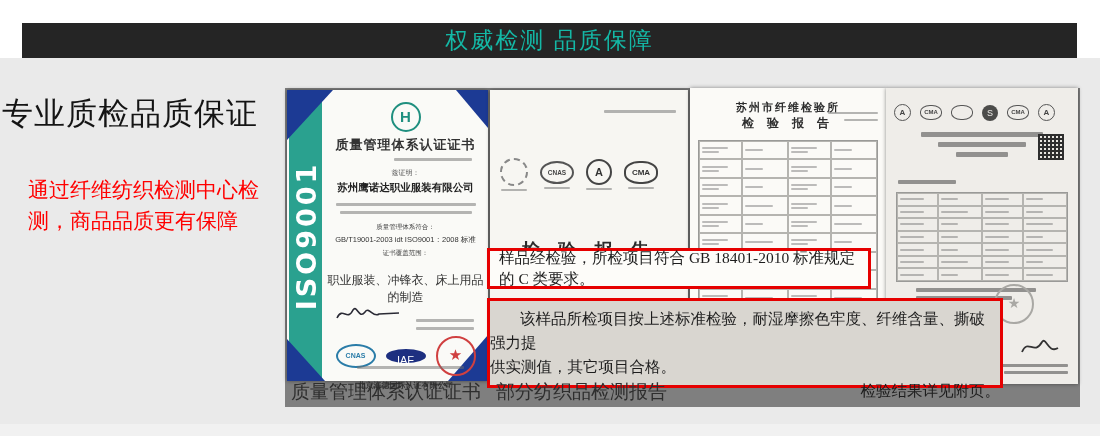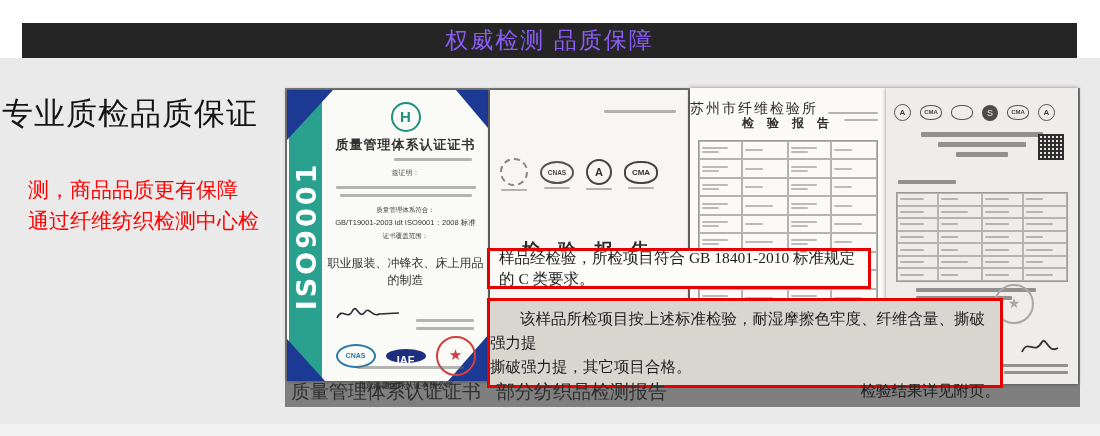--- a/index.html
+++ b/index.html
@@ -2,21 +2,21 @@
 <html><head>
 <meta charset="utf-8">
 <style>
   html,body{margin:0;padding:0;background:#eaeaea;}
   #stage{position:relative;width:1100px;height:436px;background:#eaeaea;overflow:hidden;
          font-family:"Liberation Sans",sans-serif;}
   
   .top-white{position:absolute;left:0;top:0;width:1100px;height:58px;background:#ffffff;}
   .black-bar{position:absolute;left:22px;top:23px;width:1055px;height:35px;background:#252525;
              display:flex;align-items:center;justify-content:center;}
-  .black-bar .bar-title{color:#8b5cf6;font-size:23px;letter-spacing:2px;}
+  .black-bar .bar-title{color:#14b8a6;font-size:23px;letter-spacing:2px;}
   .bottom-strip{position:absolute;left:0;top:424px;width:1100px;height:12px;background:#f1f1f1;}
   
   .intro-title{position:absolute;left:2px;top:93px;font-size:31px;color:#141414;letter-spacing:1px;}
   .intro-desc{position:absolute;left:28px;top:174px;font-size:21px;line-height:31px;color:#ff0000;}
   
   .panel{position:absolute;left:285px;top:88px;width:795px;height:319px;background:#7f7f7f;}
   .paper{position:absolute;box-shadow:0 0 4px rgba(0,0,0,.45);}
   
   .cert{left:2px;top:2px;width:201px;height:291px;background:#fafaf7;}
   .band{position:absolute;left:2px;top:0;width:33px;height:100%;background:#2aa18f;}
@@ -44,21 +44,21 @@
   .cert-scopelabel{margin-top:4px;font-size:6.5px;color:#444;}
   .cert-scope{margin-top:14px;font-size:12px;color:#333;}
   .sig-svg{position:absolute;left:6px;top:210px;}
   .cert-dates{position:absolute;right:10px;top:224px;width:58px;}
   .cert-dates .sm{margin-top:5px;}
   .logo-row{position:absolute;left:0;right:0;top:246px;display:flex;align-items:center;
             justify-content:center;gap:10px;}
   .cnas-oval{width:36px;height:20px;border:2px solid #2a7ca8;border-radius:50%;color:#2a7ca8;
              font-size:7px;font-weight:bold;line-height:20px;}
   .iaf-oval{width:40px;height:14px;background:#1d2f80;border-radius:50%;color:#fff;
-            font-size:11px;font-weight:bold;line-height:22px;}
+            font-size:11px;font-weight:normal;line-height:22px;}
   .red-seal{width:36px;height:36px;border:2px solid #d04040;border-radius:50%;color:#d04040;
             font-size:15px;line-height:34px;}
   .cert-issuer{position:absolute;left:0;right:0;top:290px;font-size:8px;font-weight:bold;color:#333;}
   .cert-foot{position:absolute;left:30px;right:20px;top:276px;}
   
   .rep1{left:205px;top:2px;width:198px;height:294px;background:#f7f6f2;}
   .rep2{left:405px;top:0;width:196px;height:296px;background:#fbfaf7;}
   .rep3{left:601px;top:0;width:192px;height:296px;background:#efede9;}
   .rep1-regno{position:absolute;right:12px;top:20px;width:72px;}
   .stamps-row{position:absolute;left:10px;top:68px;display:flex;align-items:center;gap:12px;}
@@ -68,22 +68,22 @@
            font-weight:bold;line-height:19px;color:#444;}
   .cal-circle{width:22px;height:22px;border:2px solid #444;border-radius:50%;font-size:11px;
               font-weight:bold;line-height:22px;color:#333;}
   .cma-oval{width:30px;height:19px;border:2px solid #444;border-radius:45%;font-size:8px;
             font-weight:bold;line-height:19px;color:#333;}
   .stamp .sm{margin:3px auto 0;width:26px;height:2px;}
   .rep1-title{position:absolute;left:0;right:0;top:148px;text-align:center;font-size:18px;
               font-weight:bold;letter-spacing:7px;color:#2b2b2b;font-family:"Liberation Serif",serif;}
   .rep1-sub{position:absolute;left:0;right:0;top:182px;text-align:center;font-size:12px;
             letter-spacing:3px;color:#333;font-family:"Liberation Serif",serif;}
-  .rep2-org{position:absolute;left:0;right:0;top:12px;font-size:14px;
-            font-weight:normal;color:#2d2d2d;letter-spacing:2px;font-family:"Liberation Serif",serif;}
+  .rep2-org{position:absolute;left:0;right:0;top:12px;text-align:center;font-size:11px;
+            font-weight:bold;color:#2d2d2d;letter-spacing:2px;font-family:"Liberation Serif",serif;}
   .rep2-title{position:absolute;left:0;right:0;top:27px;text-align:center;font-size:12px;
               font-weight:bold;color:#2d2d2d;letter-spacing:5px;font-family:"Liberation Serif",serif;}
   .rep2-no1{position:absolute;right:8px;top:24px;width:50px;height:2px;}
   .rep2-no2{position:absolute;right:8px;top:31px;width:34px;height:2px;}
   .grid{position:absolute;border:1px solid #9a9a98;display:grid;
         grid-template-columns:24% 26% 24% 26%;}
   .rep2 .grid{left:8px;right:8px;top:52px;height:166px;grid-template-rows:repeat(9,1fr);}
   .rep3 .grid{left:10px;right:10px;top:104px;height:88px;grid-template-rows:repeat(7,1fr);}
   .grid i{border:0.5px solid #b5b4b0;display:flex;flex-direction:column;gap:2px;
           align-items:flex-start;justify-content:center;padding:2px;}
@@ -121,39 +121,40 @@
 <div id="stage">
 
   <div class="top-white"></div>
   <div class="black-bar">
     <span class="bar-title">权威检测  品质保障</span>
   </div>
   <div class="bottom-strip"></div>
 
   <div class="intro-title">专业质检品质保证</div>
   <div class="intro-desc">
+    <div>通过纤维纺织检测中心检</div>
     <div>测，商品品质更有保障</div>
-    <div>通过纤维纺织检测中心检</div>
   </div>
 
   <div class="panel">
 
     <div class="paper cert">
       <div class="band">
         <span>ISO9001</span>
       </div>
       <div class="tri tl"></div>
       <div class="tri bl"></div>
       <div class="tri tr"></div>
       <div class="tri br"></div>
       <div class="cert-body">
         <span class="hc-logo">H</span>
         <div class="cert-title">质量管理体系认证证书</div>
         <span class="sm cert-regno"></span>
         <div class="cert-certify">兹证明：</div>
+        <div class="cert-company">苏州鹰诺达职业服装有限公司</div>
         <span class="sm cert-line1"></span>
         <span class="sm cert-line2"></span>
         <div class="cert-syslabel">质量管理体系符合：</div>
         <div class="cert-standard">GB/T19001-2003 idt ISO9001：2008 标准</div>
         <div class="cert-scopelabel">证书覆盖范围：</div>
         <div class="cert-scope">职业服装、冲锋衣、床上用品的制造</div>
         <svg class="sig-svg" width="72" height="26" viewBox="0 0 72 26">
           <path d="M4 18 C10 6, 14 22, 20 10 C24 4, 26 20, 32 12 C36 6, 40 18, 46 14 L66 13" fill="none" stroke="#2a2a35" stroke-width="1.6"></path>
         </svg>
         <div class="cert-dates">
@@ -439,21 +440,21 @@
       </svg>
       <span class="rep3-line" style="position:absolute;right:10px;top:276px;width:86px;height:3px;margin:0;"></span>
       <span class="rep3-line" style="position:absolute;right:10px;top:283px;width:64px;height:3px;margin:0;"></span>
     </div>
 
     <div class="callout co1">
       <span>样品经检验，所检项目符合 GB 18401-2010 标准规定的 C 类要求。</span>
     </div>
     <div class="callout co2">
       <div class="l1">该样品所检项目按上述标准检验，耐湿摩擦色牢度、纤维含量、撕破强力提</div>
-      <div class="l2">撕破强力提，其它项目合格。</div>
+      <div class="l2">供实测值，其它项目合格。</div>
       <div class="l3">检验结果详见附页。</div>
     </div>
 
     <div class="captions">
       <span>质量管理体系认证证书</span>
       <span>部分纺织品检测报告</span>
     </div>
 
   </div>
 </div>

